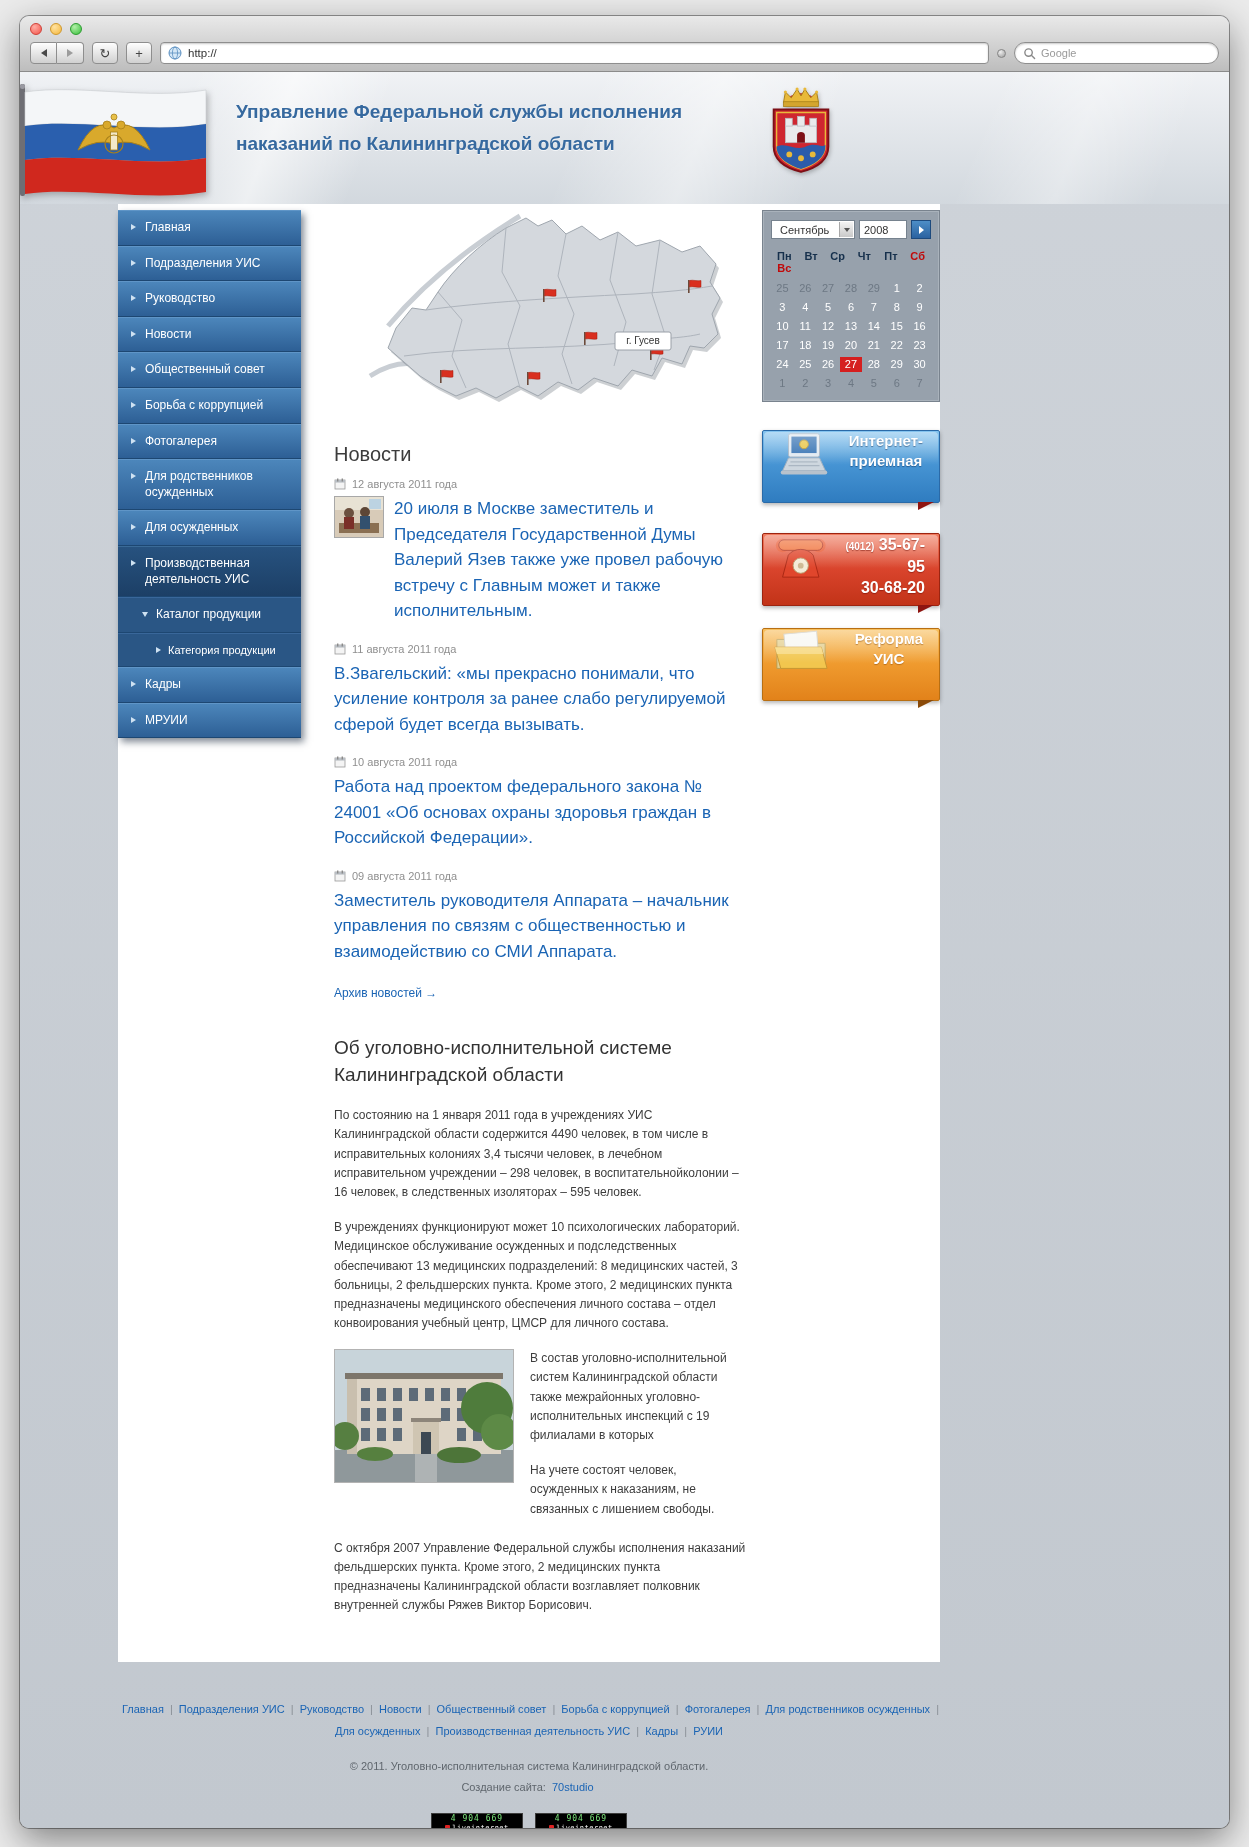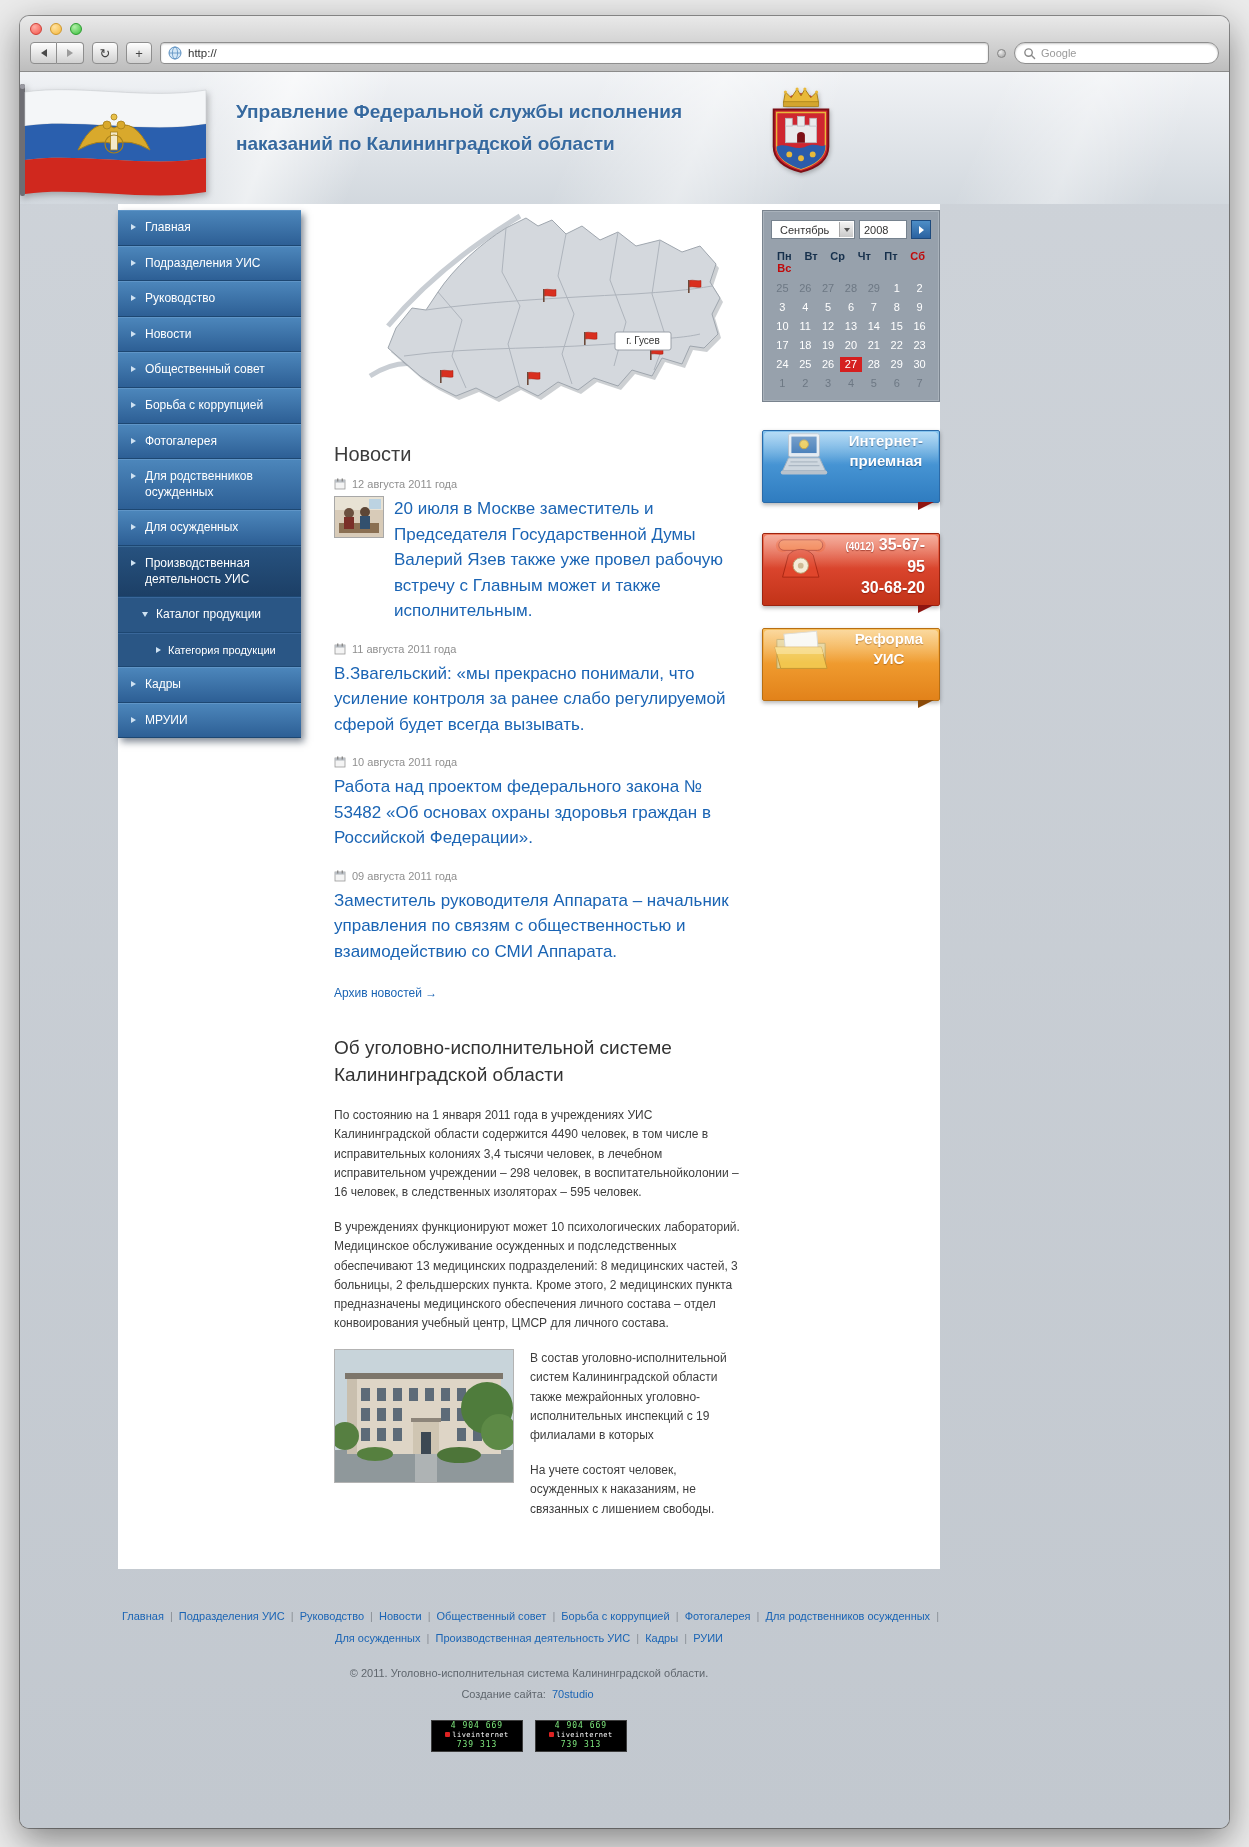--- a/index.html
+++ b/index.html
@@ -309,21 +309,21 @@
           <div class="ndate">
             <svg class="cal-ico" viewBox="0 0 12 12">
                 <rect x="1" y="2" width="10" height="9" fill="#f4f4f4" stroke="#9a9a9a" stroke-width=".8"></rect>
                 <rect x="1" y="2" width="10" height="2.6" fill="#b9bec4"></rect>
                 <rect x="3" y="0.5" width="1.4" height="3" fill="#8a8a8a"></rect>
                 <rect x="7.6" y="0.5" width="1.4" height="3" fill="#8a8a8a"></rect>
               </svg>
             <span>10 августа 2011 года</span>
           </div>
           <div class="nbody">
-              <a href="#" class="nlink">Работа над проектом федерального закона № 53482 «Об основах охраны здоровья граждан в Российской Федерации».</a>
+              <a href="#" class="nlink">Работа над проектом федерального закона № 24001 «Об основах охраны здоровья граждан в Российской Федерации».</a>
             </div>
         </div>
 
         <div class="nitem">
           <div class="ndate">
             <svg class="cal-ico" viewBox="0 0 12 12">
                 <rect x="1" y="2" width="10" height="9" fill="#f4f4f4" stroke="#9a9a9a" stroke-width=".8"></rect>
                 <rect x="1" y="2" width="10" height="2.6" fill="#b9bec4"></rect>
                 <rect x="3" y="0.5" width="1.4" height="3" fill="#8a8a8a"></rect>
                 <rect x="7.6" y="0.5" width="1.4" height="3" fill="#8a8a8a"></rect>
@@ -380,20 +380,21 @@
               <ellipse cx="40" cy="104" rx="18" ry="7" fill="#56803f"></ellipse>
               <ellipse cx="124" cy="105" rx="22" ry="8" fill="#4d7539"></ellipse>
             </svg>
           </div>
           <div class="photo-text">
             <p class="apara">В состав уголовно-исполнительной систем Калининградской области также межрайонных уголовно-исполнительных инспекций с 19 филиалами в которых</p>
             <p class="apara">На учете состоят человек, осужденных к наказаниям, не связанных с лишением свободы.</p>
           </div>
         </div>
 
+        <p class="apara">С октября 2007 Управление Федеральной службы исполнения наказаний фельдшерских пункта. Кроме этого, 2 медицинских пункта предназначены Калининградской области возглавляет полковник внутренней службы Ряжев Виктор Борисович.</p>
       </div>
 
       <div class="right-col">
 
         <div class="calbox">
           <div class="calhead">
             <div class="calselect">
               <span>Сентябрь</span>
               <span class="selbox">
                   <span class="selarrow"></span>

